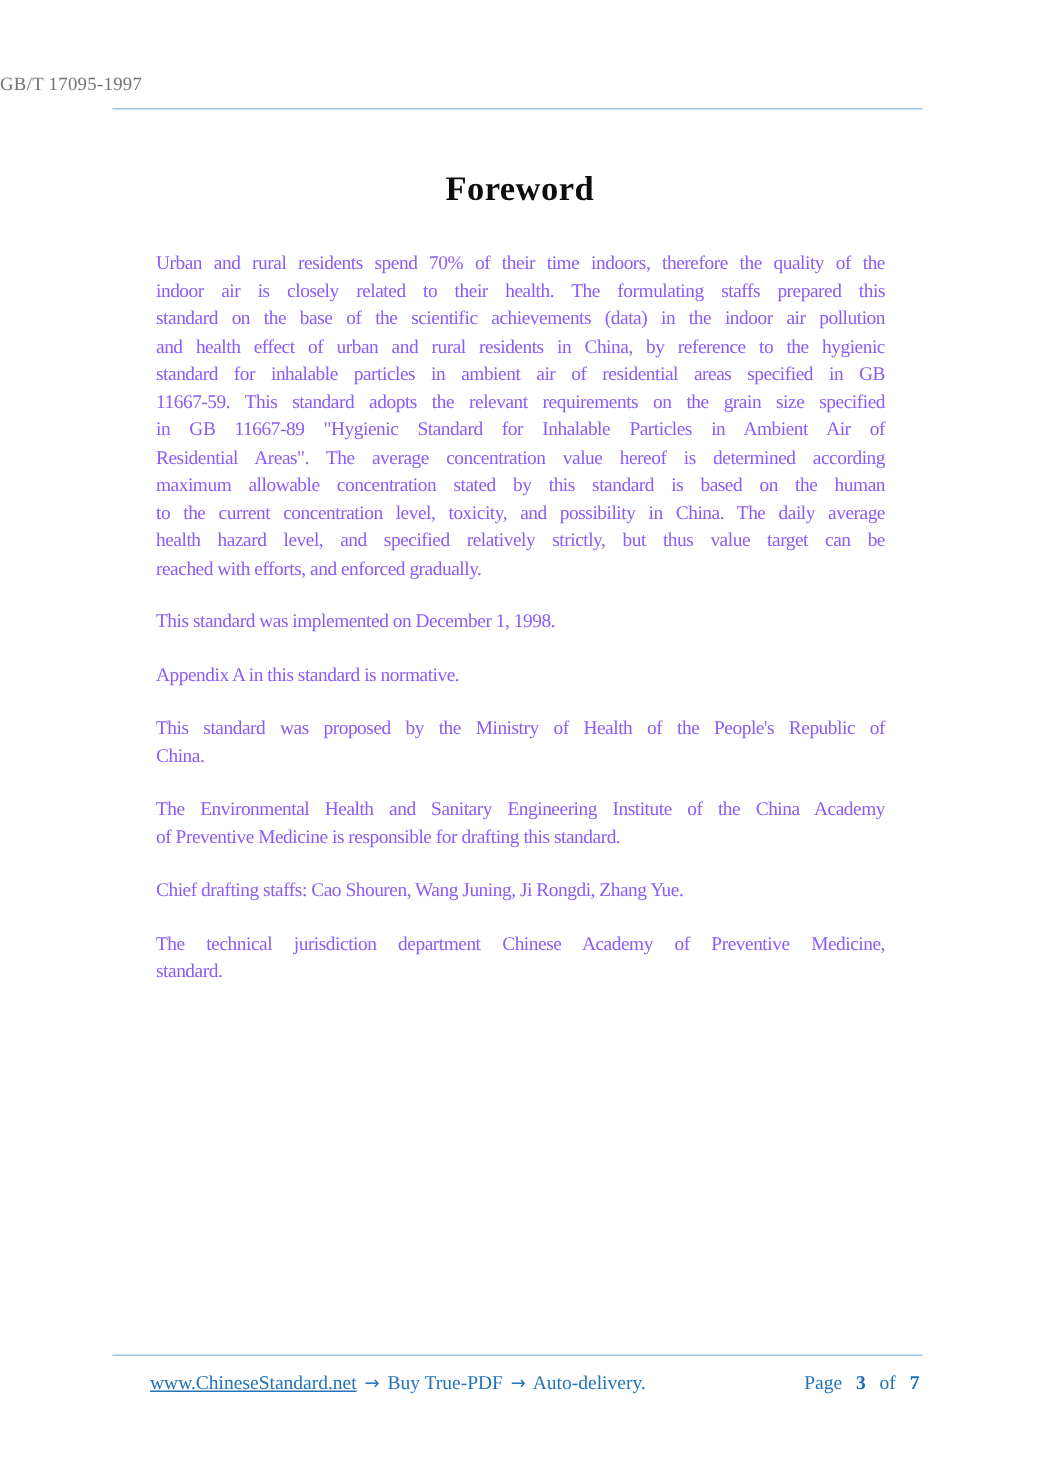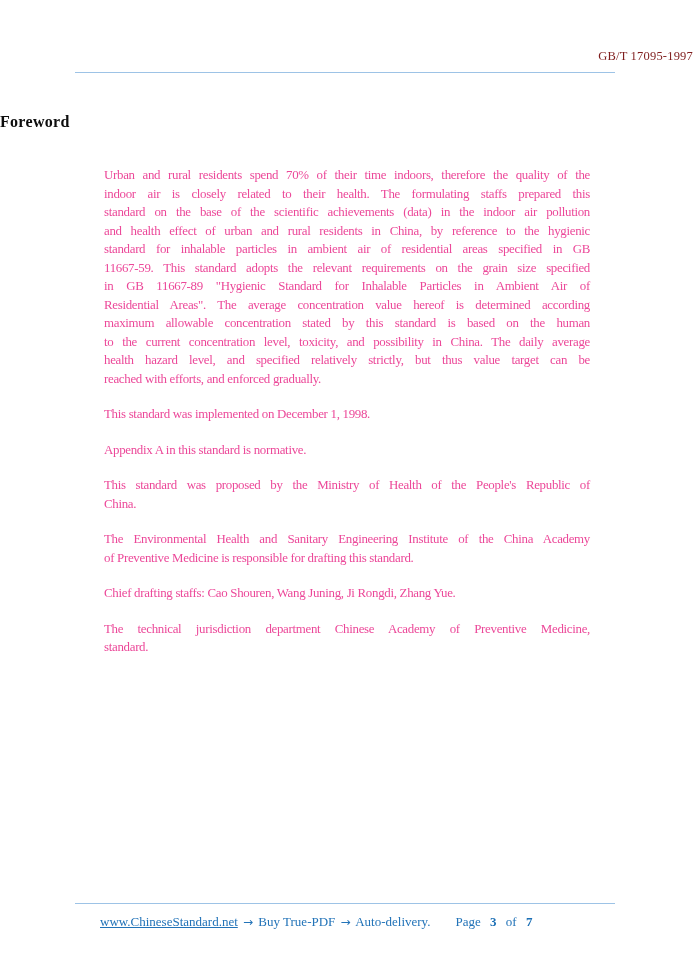--- a/index.html
+++ b/index.html
@@ -14,76 +14,78 @@
     background: #ffffff;
     font-family: "Liberation Serif", "DejaVu Serif", serif;
     overflow: hidden;
   }
   
   .header {
     position: absolute;
     top: 49px;
     left: 0;
     width: 100%;
-    text-align: right;
+    text-align: left;
     font-size: 12.5px;
-    color: #7f1d1d;
+    color: #737373;
     letter-spacing: 0.2px;
   }
   .rule {
     position: absolute;
     left: 75px;
     width: 540px;
     height: 1px;
     background: #9dc3e6;
   }
   .rule-top { top: 72px; }
   .rule-bottom { top: 903px; }
   
   .doc-title {
     position: absolute;
     top: 113px;
     left: 0;
     width: 100%;
     margin: 0;
-    text-align: left;
-    font-size: 16px;
+    text-align: center;
+    font-size: 23px;
     font-weight: bold;
     color: #0d0d0d;
     letter-spacing: 0.3px;
   }
   
   .content {
     position: absolute;
     top: 166px;
     left: 104px;
     width: 486px;
     font-size: 12.9px;
     letter-spacing: -0.3px;
     line-height: 18.5px;
-    color: #ec4899;
+    color: #8b5cf6;
   }
   .para { margin: 0 0 17px 0; }
   .line {
     text-align: justify;
     text-align-last: justify;
   }
   .line.last {
     text-align-last: left;
   }
   
   .footer-row {
     position: absolute;
     top: 914px;
     left: 100px;
     width: 513px;
     display: flex;
+    justify-content: space-between;
     align-items: baseline;
     font-size: 13px;
     color: #2273b8;
+    gap: 28px;
   }
   .footer-left { white-space: nowrap; }
   .footer-link {
     color: #2273b8;
     text-decoration: underline;
     cursor: pointer;
   }
   .footer-arrow {
     font-family: "DejaVu Sans", sans-serif;
     font-size: 12px;

